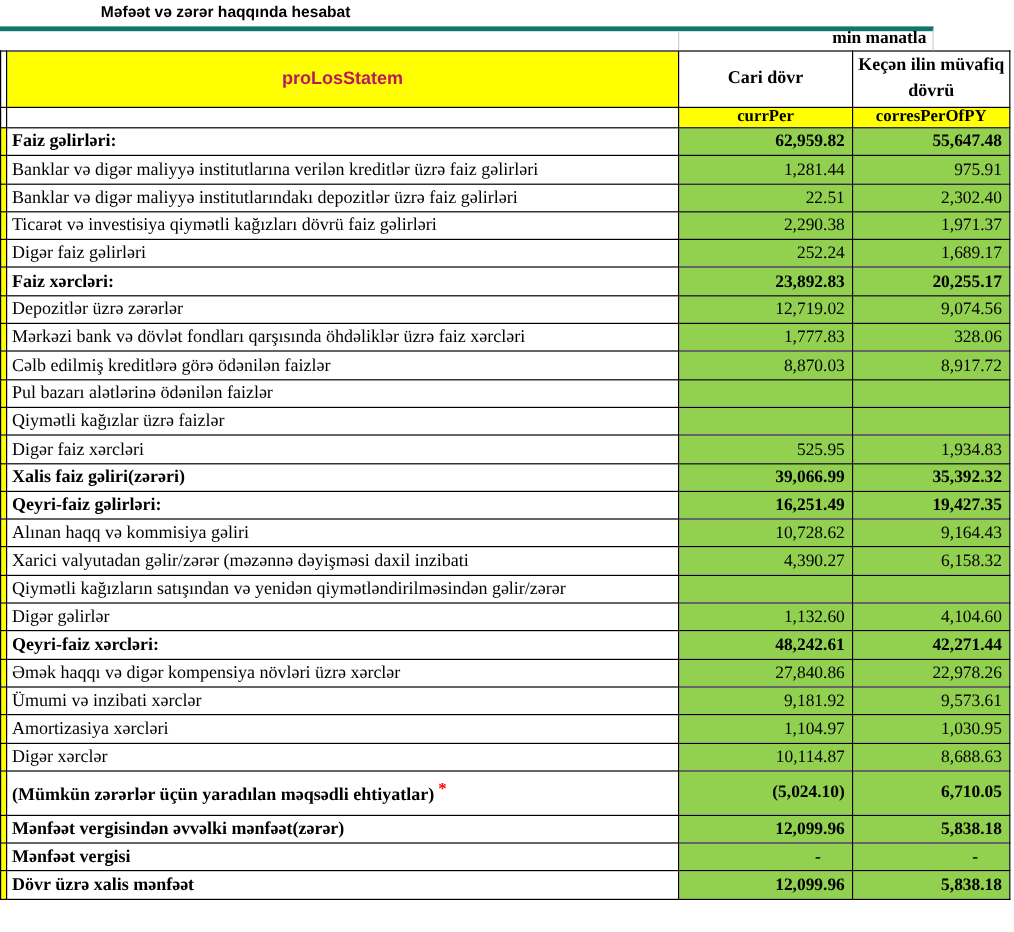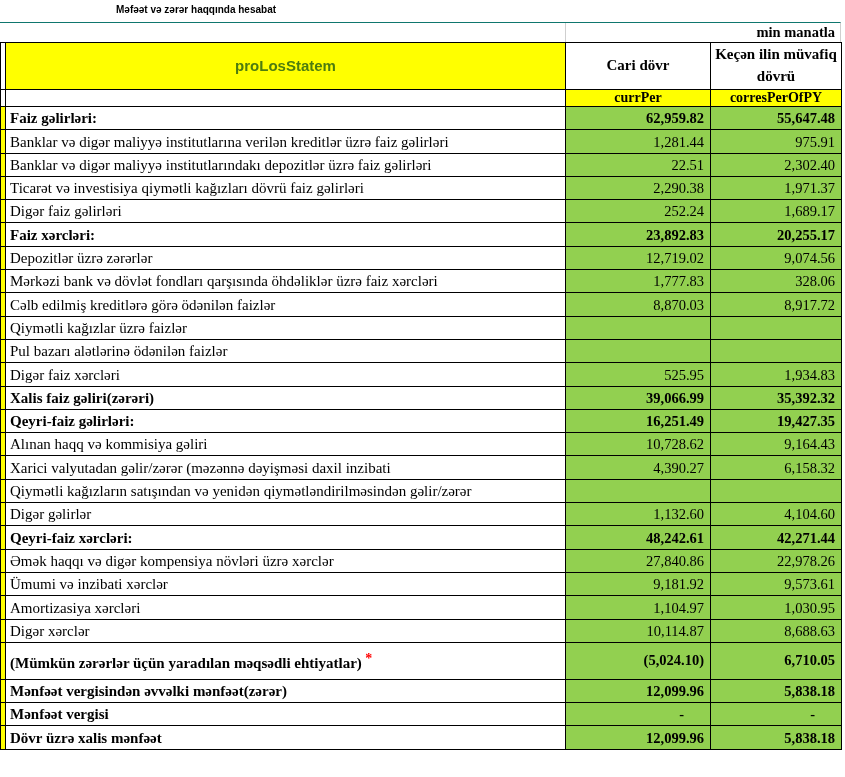--- a/index.html
+++ b/index.html
@@ -7,33 +7,33 @@
   body {
     width: 845px; height: 777px;
     background: #ffffff;
     font-family: "Liberation Serif", serif;
     color: #000;
     overflow: hidden;
   }
   
   .title-row {
     height: 22px;
-    padding-left: 116px;
+    padding-left: 84px;
     font-family: "Liberation Sans", sans-serif;
     font-weight: bold;
-    font-size: 10px;
+    font-size: 13px;
     line-height: 20px;
     white-space: nowrap;
   }
   
   .unit-row {
     position: relative;
-    width: 841px;
+    width: 778px;
     height: 20px;
-    border-top: 1px solid #0f766e;
+    border-top: 4px solid #0f766e;
     border-right: 1px solid #cfcfcf;
   }
   .unit-row .vline {
     position: absolute; left: 565px; top: 0; bottom: 0;
     border-left: 1px solid #cfcfcf;
   }
   .unit-note {
     position: absolute; right: 5px; bottom: 1px;
     font-weight: bold; font-size: 14.5px;
   }
@@ -53,21 +53,21 @@
     overflow: hidden;
   }
   thead .h-main th { height: 47px; font-size: 15px; font-weight: bold; text-align: center; vertical-align: middle; line-height: 1.45; }
   thead .h-sub  th { height: 16px; font-size: 14px; font-weight: bold; text-align: center; vertical-align: middle; }
   th.stub-head { background: #fff; }
   .yellow { background: var(--yellow, #FFFF00); }
   th.name-cell {
     font-family: "Liberation Sans", sans-serif;
     font-weight: normal;
     font-size: 15px;
-    color: #4d7c0f;
+    color: #be185d;
   }
   tbody tr { height: 23.3px; }
   tbody tr.tall { height: 37px; }
   td.stub { background: var(--yellow, #FFFF00); }
   td.label {
     background: #fff;
     font-size: 15px;
     padding: 0 2px 2px 4px;
     vertical-align: bottom;
     white-space: nowrap;
@@ -173,27 +173,27 @@
         <td class="val">328.06</td>
       </tr>
       <tr>
         <td class="stub"></td>
         <td class="label">Cəlb edilmiş kreditlərə görə ödənilən faizlər</td>
         <td class="val">8,870.03</td>
         <td class="val">8,917.72</td>
       </tr>
       <tr>
         <td class="stub"></td>
+        <td class="label">Pul bazarı alətlərinə ödənilən faizlər</td>
+        <td class="val"></td>
+        <td class="val"></td>
+      </tr>
+      <tr>
+        <td class="stub"></td>
         <td class="label">Qiymətli kağızlar üzrə faizlər</td>
-        <td class="val"></td>
-        <td class="val"></td>
-      </tr>
-      <tr>
-        <td class="stub"></td>
-        <td class="label">Pul bazarı alətlərinə ödənilən faizlər</td>
         <td class="val"></td>
         <td class="val"></td>
       </tr>
       <tr>
         <td class="stub"></td>
         <td class="label">Digər faiz xərcləri</td>
         <td class="val">525.95</td>
         <td class="val">1,934.83</td>
       </tr>
       <tr class="bold">

